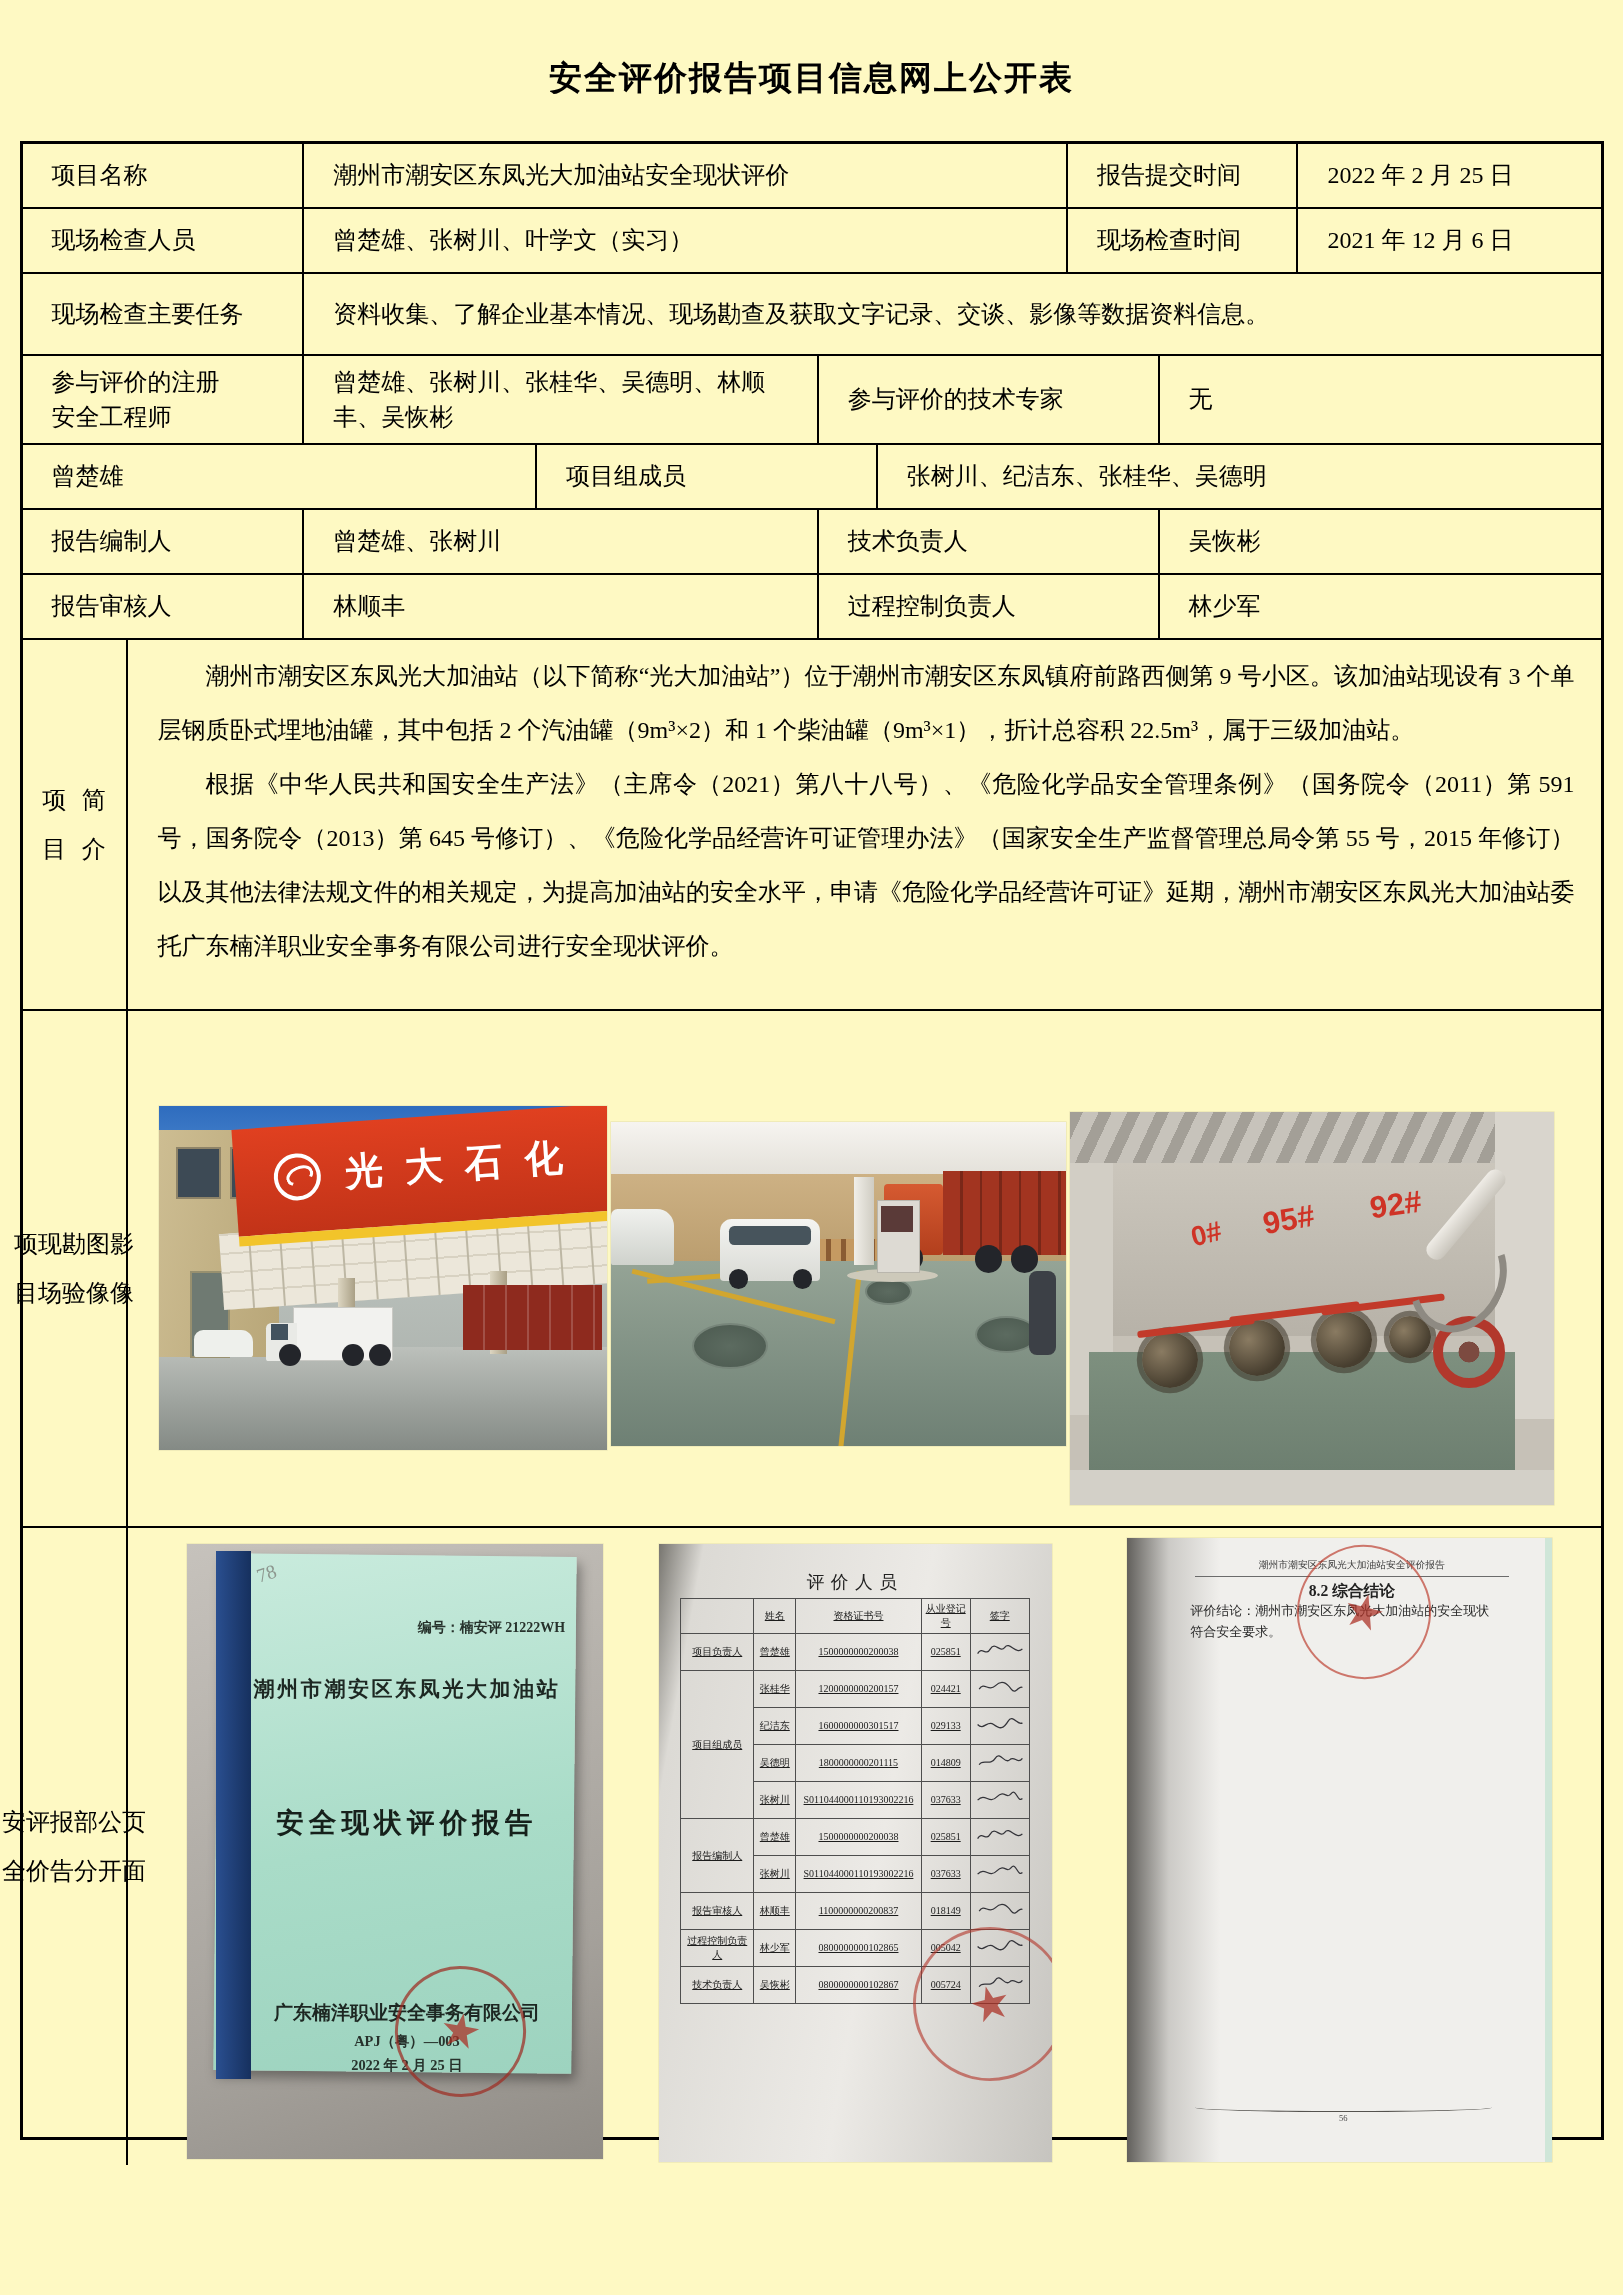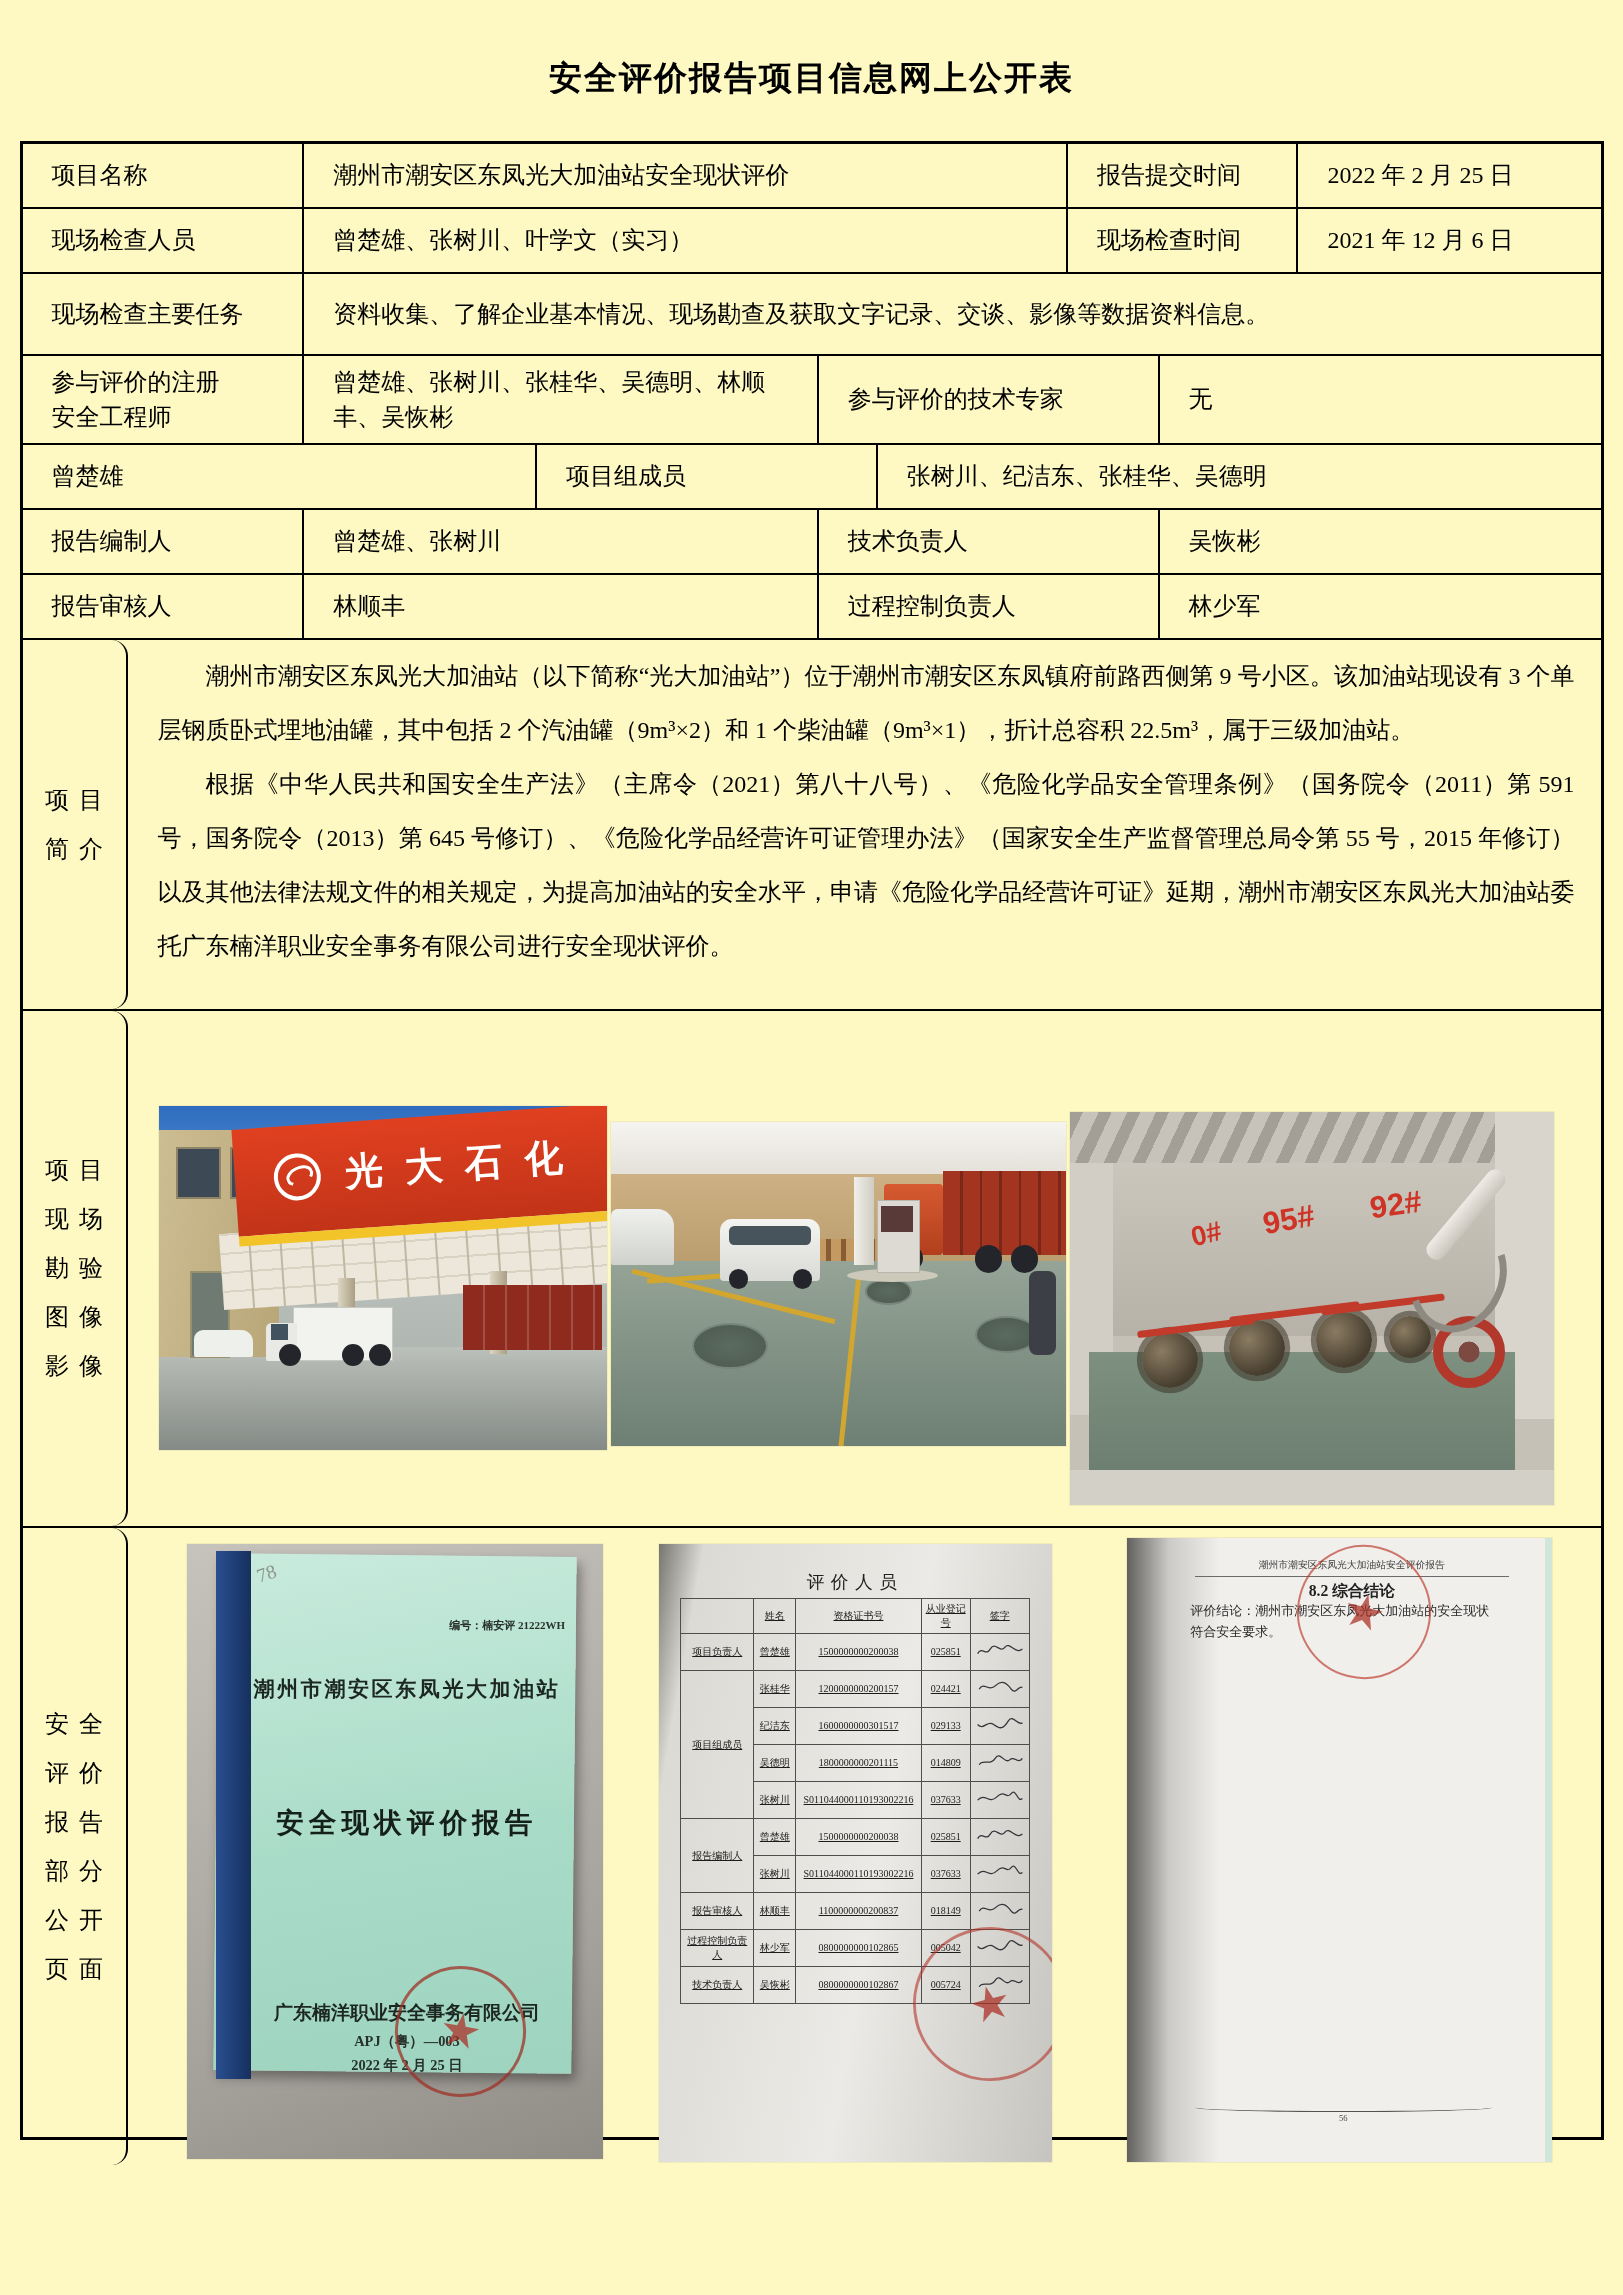--- a/index.html
+++ b/index.html
@@ -19,21 +19,21 @@
   .w-lab{width:17.85%;}
   .w-v1{width:48.4%;}
   .w-l2{width:14.6%;}
   .w-v2{width:19.15%;}
   .w-vb{width:32.6%;}
   .w-lb{width:21.6%;}
   .w-ve{width:27.95%;}
   .w-wide{width:82.15%;}
   .tight{padding-right:65px;}
   
-  .vcell{width:6.65%;flex-direction:column;justify-content:center;padding:12px;border-radius:16px;}
+  .vcell{width:6.65%;flex-direction:row;justify-content:center;padding:12px;}
   .vcell .ln{text-align:center;letter-spacing:0.42em;margin-right:-0.42em;
              line-height:49px;font-size:24px;}
   .bigcell{width:93.35%;display:block;position:relative;padding:0;}
   .intro-text{padding:9.2px 26px 0 30px;text-align:justify;font-size:24px;line-height:54px;}
   .intro-text p{margin:0;text-indent:2em;}
   
   .photo{position:absolute;overflow:hidden;box-shadow:0 0 0 0.7px rgba(0,0,0,0.08);}
   .abs{position:absolute;}
   
   .p1{background:linear-gradient(#2e6cbe 0%,#5d96d6 26%,#9cc2e8 44%,#b9c0bb 46%,#a7aca7 100%);}
@@ -102,21 +102,21 @@
            border-radius:9.2px;transform:rotate(40deg);}
   .p3-hose{width:79px;height:98px;border:7.9px solid #8e8a82;border-radius:50%;
            border-left-color:transparent;border-top-color:transparent;transform:rotate(25deg);}
   
   .pa{background:linear-gradient(160deg,#c6c2bc,#a5a19b 70%,#8f8b85);}
   .pa-cover{left:7%;top:1.8%;width:86%;height:84%;transform:rotate(.6deg);
             background:linear-gradient(170deg,#c9ebdd,#a9dcc8 55%,#9dd3bf);
             box-shadow:3.9px 6.5px 11.8px rgba(0,0,0,.35);}
   .pa-bind{left:7%;top:1%;width:8.5%;height:86%;background:linear-gradient(90deg,#2a4f90,#16305e);}
   .pa-pencil{left:17%;top:2.5%;color:#8d978f;font-size:19.6px;transform:rotate(-18deg);}
-  .pa-code{right:9%;top:12%;font-weight:700;font-size:11px;color:#27322c;}
+  .pa-code{right:9%;top:12%;font-weight:700;font-size:14px;color:#27322c;}
   .pa-station{left:14%;top:21%;width:78%;text-align:center;font-weight:700;font-size:21px;
               letter-spacing:2.6px;color:#1d2722;}
   .pa-title{left:14%;top:42%;width:78%;text-align:center;font-weight:700;font-size:27.5px;
             letter-spacing:5.2px;color:#16201b;}
   .pa-company{left:12%;top:74%;width:82%;text-align:center;font-weight:700;font-size:19px;color:#1d2722;}
   .pa-cert{left:12%;top:79.2%;width:82%;text-align:center;font-weight:700;font-size:14.4px;color:#27322c;}
   .pa-date{left:12%;top:83%;width:82%;text-align:center;font-weight:700;font-size:14.4px;color:#27322c;}
   .stamp{border-radius:50%;box-sizing:border-box;display:flex;align-items:center;justify-content:center;}
   .pa-stamp{left:50%;top:68.5%;width:131px;height:131px;border:3.3px solid rgba(158,45,35,.72);
             transform:rotate(10deg);}

